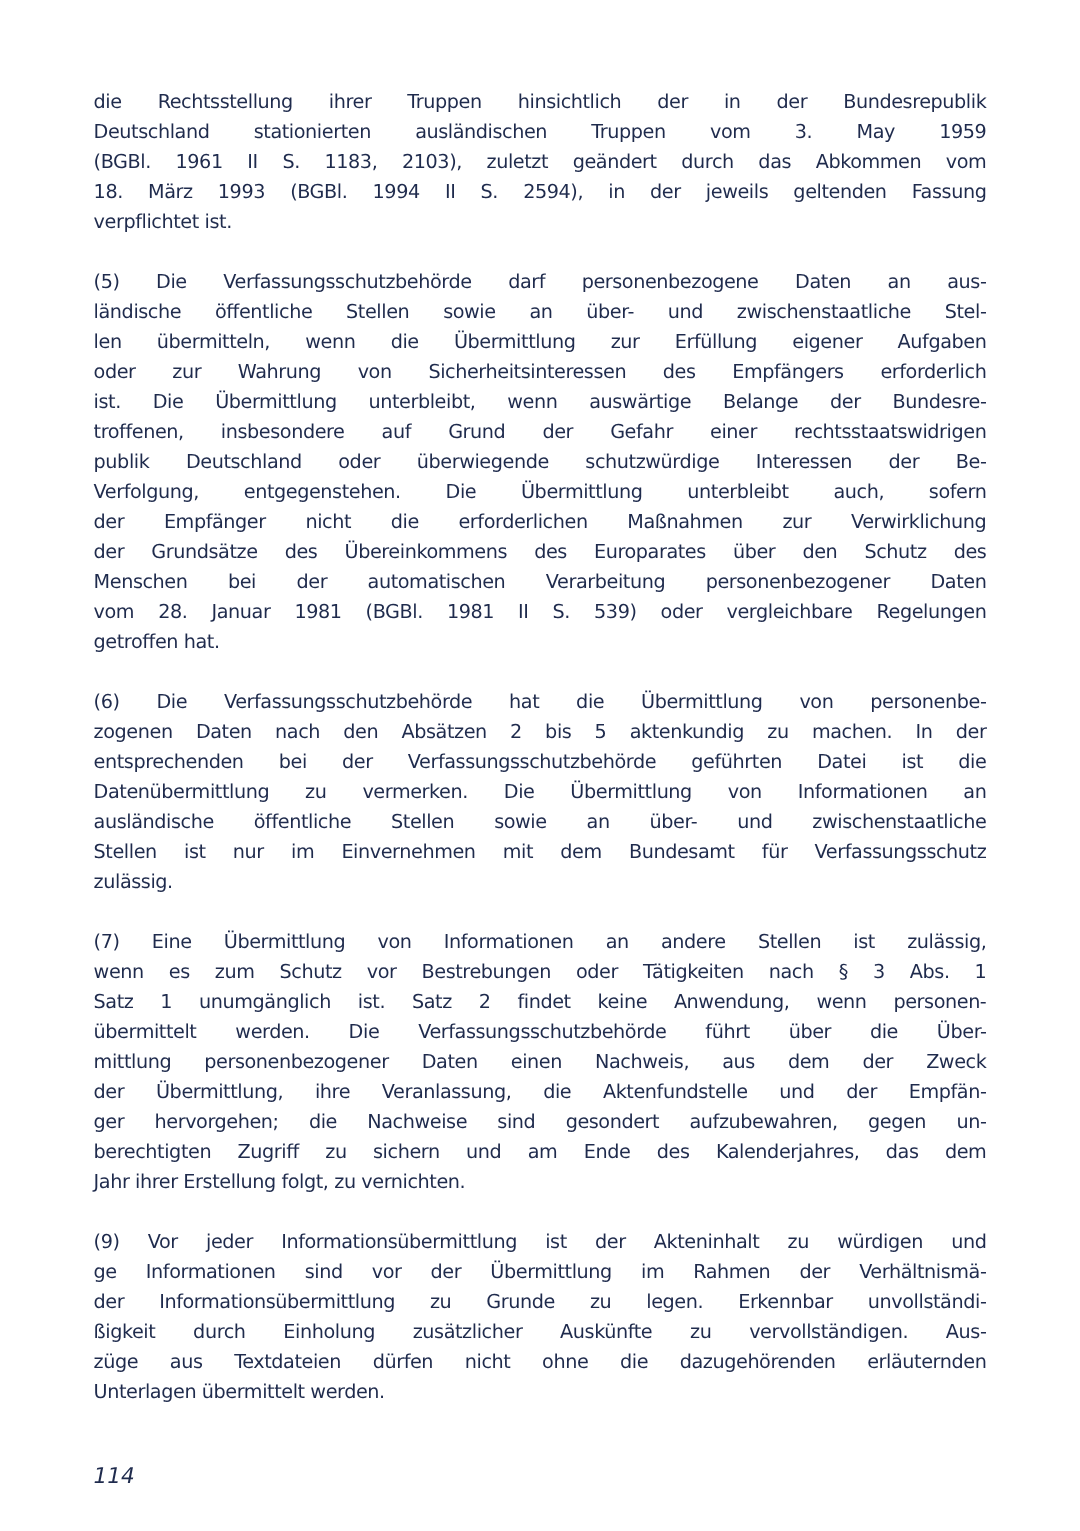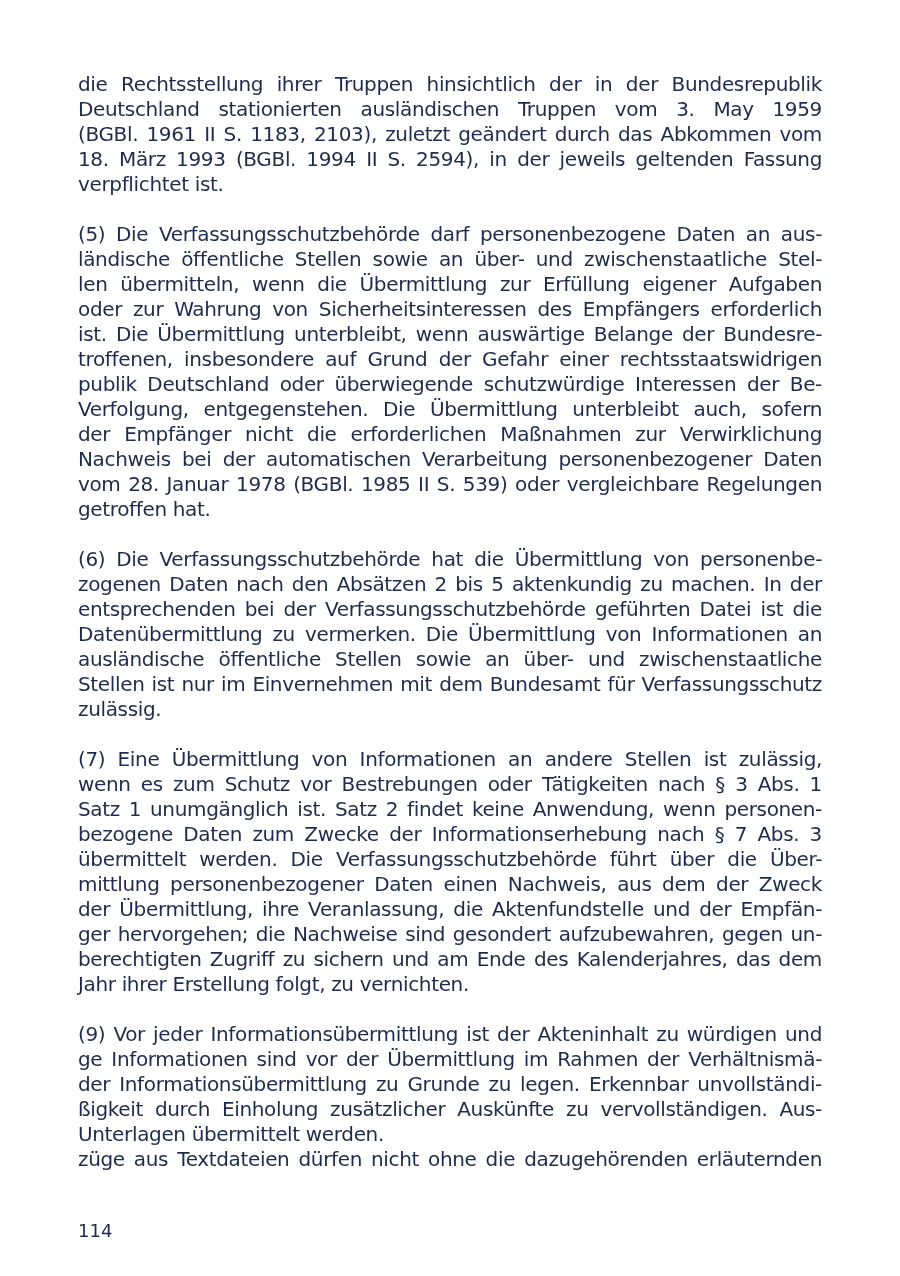--- a/index.html
+++ b/index.html
@@ -1,32 +1,32 @@
 <!DOCTYPE html>
 <html><head>
 <meta charset="utf-8">
 <style>
   html, body { margin: 0; padding: 0; background: #ffffff; }
   body { width: 900px; height: 1276px; position: relative; overflow: hidden; }
   .page {
     position: absolute; left: 78px; top: 72px; width: 744px;
     font-family: "DejaVu Sans", sans-serif;
     color: #1f2b4d;
-    font-size: 20px;
+    font-size: 16px;
     letter-spacing: -0.35px;
   }
   .para { margin: 0 0 25px 0; }
   .line {
     display: block; height: 25px; line-height: 25px;
     text-align: justify; text-align-last: justify; white-space: nowrap;
   }
   .line.last { text-align-last: left; }
   .page-number {
     position: absolute; left: 78px; top: 1220px;
-    font-family: "DejaVu Sans", sans-serif; font-size: 18px; color: #1f2b4d;
+    font-family: "DejaVu Sans", sans-serif; font-size: 18px; color: #1f2b4d; font-style: italic;
   }
 </style>
 </head>
 <body>
 
 <div class="page">
 
   <div class="para">
     <span class="line">die Rechtsstellung ihrer Truppen hinsichtlich der in der Bundesrepublik</span>
     <span class="line">Deutschland stationierten ausländischen Truppen vom 3. May 1959</span>
@@ -38,52 +38,52 @@
   <div class="para">
     <span class="line">(5) Die Verfassungsschutzbehörde darf personenbezogene Daten an aus-</span>
     <span class="line">ländische öffentliche Stellen sowie an über- und zwischenstaatliche Stel-</span>
     <span class="line">len übermitteln, wenn die Übermittlung zur Erfüllung eigener Aufgaben</span>
     <span class="line">oder zur Wahrung von Sicherheitsinteressen des Empfängers erforderlich</span>
     <span class="line">ist. Die Übermittlung unterbleibt, wenn auswärtige Belange der Bundesre-</span>
     <span class="line">troffenen, insbesondere auf Grund der Gefahr einer rechtsstaatswidrigen</span>
     <span class="line">publik Deutschland oder überwiegende schutzwürdige Interessen der Be-</span>
     <span class="line">Verfolgung, entgegenstehen. Die Übermittlung unterbleibt auch, sofern</span>
     <span class="line">der Empfänger nicht die erforderlichen Maßnahmen zur Verwirklichung</span>
-    <span class="line">Nachweis bei der automatischen Verarbeitung personenbezogener Daten</span>
-    <span class="line">vom 28. Januar 1978 (BGBl. 1985 II S. 539) oder vergleichbare Regelungen</span>
+    <span class="line">der Grundsätze des Übereinkommens des Europarates über den Schutz des</span>
+    <span class="line">Menschen bei der automatischen Verarbeitung personenbezogener Daten</span>
+    <span class="line">vom 28. Januar 1981 (BGBl. 1981 II S. 539) oder vergleichbare Regelungen</span>
     <span class="line last">getroffen hat.</span>
   </div>
 
   <div class="para">
     <span class="line">(6) Die Verfassungsschutzbehörde hat die Übermittlung von personenbe-</span>
     <span class="line">zogenen Daten nach den Absätzen 2 bis 5 aktenkundig zu machen. In der</span>
     <span class="line">entsprechenden bei der Verfassungsschutzbehörde geführten Datei ist die</span>
     <span class="line">Datenübermittlung zu vermerken. Die Übermittlung von Informationen an</span>
     <span class="line">ausländische öffentliche Stellen sowie an über- und zwischenstaatliche</span>
     <span class="line">Stellen ist nur im Einvernehmen mit dem Bundesamt für Verfassungsschutz</span>
     <span class="line last">zulässig.</span>
   </div>
 
   <div class="para">
     <span class="line">(7) Eine Übermittlung von Informationen an andere Stellen ist zulässig,</span>
     <span class="line">wenn es zum Schutz vor Bestrebungen oder Tätigkeiten nach § 3 Abs. 1</span>
     <span class="line">Satz 1 unumgänglich ist. Satz 2 findet keine Anwendung, wenn personen-</span>
-    <span class="line">bezogene Daten zum Zwecke der Informationserhebung nach § 7 Abs. 3</span>
     <span class="line">übermittelt werden. Die Verfassungsschutzbehörde führt über die Über-</span>
     <span class="line">mittlung personenbezogener Daten einen Nachweis, aus dem der Zweck</span>
     <span class="line">der Übermittlung, ihre Veranlassung, die Aktenfundstelle und der Empfän-</span>
     <span class="line">ger hervorgehen; die Nachweise sind gesondert aufzubewahren, gegen un-</span>
     <span class="line">berechtigten Zugriff zu sichern und am Ende des Kalenderjahres, das dem</span>
     <span class="line last">Jahr ihrer Erstellung folgt, zu vernichten.</span>
   </div>
 
   <div class="para">
     <span class="line">(9) Vor jeder Informationsübermittlung ist der Akteninhalt zu würdigen und</span>
     <span class="line">ge Informationen sind vor der Übermittlung im Rahmen der Verhältnismä-</span>
     <span class="line">der Informationsübermittlung zu Grunde zu legen. Erkennbar unvollständi-</span>
     <span class="line">ßigkeit durch Einholung zusätzlicher Auskünfte zu vervollständigen. Aus-</span>
+    <span class="line">züge aus Textdateien dürfen nicht ohne die dazugehörenden erläuternden</span>
     <span class="line last">Unterlagen übermittelt werden.</span>
-    <span class="line">züge aus Textdateien dürfen nicht ohne die dazugehörenden erläuternden</span>
   </div>
 
 </div>
 
 <div class="page-number">114</div>
 
 </body></html>

